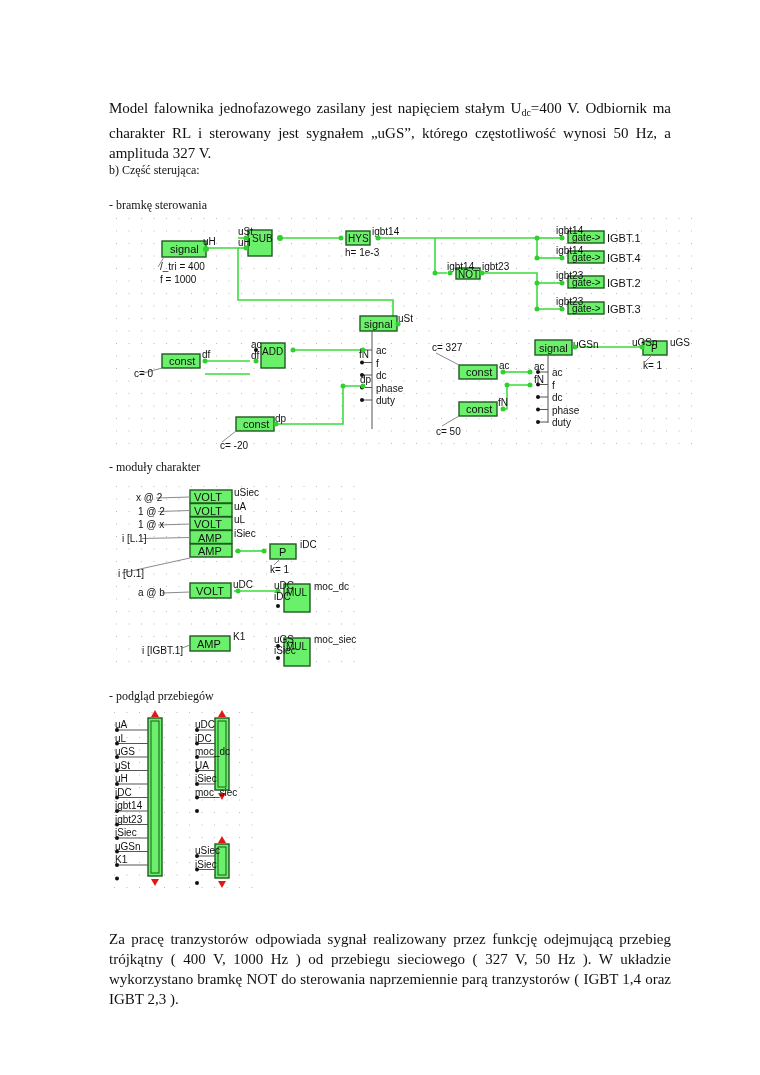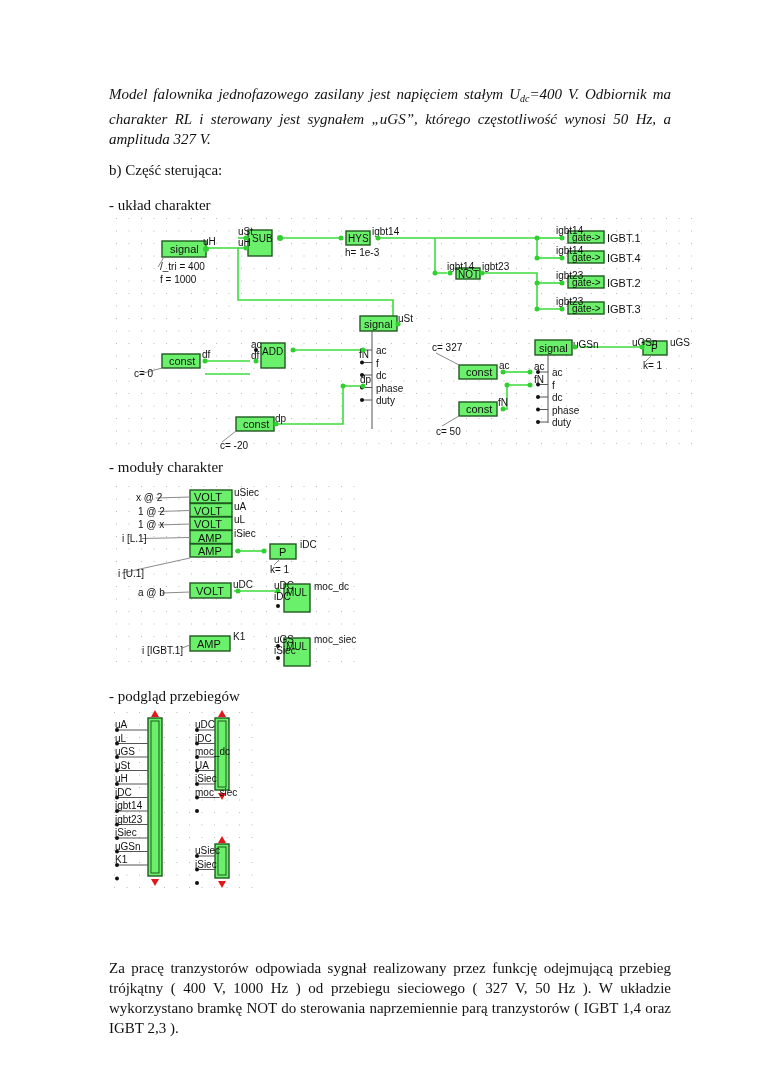--- a/index.html
+++ b/index.html
@@ -1,41 +1,41 @@
 <!DOCTYPE html>
 <html><head>
 <meta charset="utf-8">
 <style>
   html, body { margin:0; padding:0; background:#ffffff; }
   body { width:760px; height:1075px; position:relative; overflow:hidden;
          font-family:"Liberation Serif", serif; color:#111; }
   .para { position:absolute; left:109px; width:562px; font-size:15px; line-height:20px;
           text-align:justify; text-align-last:left; }
-  .heading { position:absolute; left:109px; font-size:15px; line-height:20px; }
+  .heading { position:absolute; left:109px; font-size:12px; line-height:20px; }
   .sub { font-size:10px; vertical-align:-3px; }
   .diagram { position:absolute; }
   svg text { font-family:"Liberation Sans", sans-serif; }
   .blk { fill:#6bf06b; stroke:#1f5a1f; stroke-width:1.4; }
   .wire { stroke:#3ddc3d; stroke-width:1.6; fill:none; }
   .gwire { stroke:#8a8a8a; stroke-width:1; fill:none; }
   .kwire { stroke:#555; stroke-width:1; fill:none; }
   .node { fill:#2fd02f; }
   .knode { fill:#111; }
   .lbl { font-size:10px; fill:#111; }
   .blbl { font-size:11px; fill:#111; }
   .grid { fill:#bdbdbd; }
   .tri { fill:#e01818; }
 </style>
 </head>
 <body>
 
-<div class="para" style="top:84px;font-style:italic;"><span>Model falownika jednofazowego zasilany jest napięciem stałym U</span><span class="sub">dc</span><span>=400 V. Odbiornik ma charakter RL i sterowany jest sygnałem „uGS”, którego częstotliwość wynosi 50 Hz, a amplituda 327 V.</span></div>
+<div class="para" style="top:98px;"><span>Model falownika jednofazowego zasilany jest napięciem stałym U</span><span class="sub">dc</span><span>=400 V. Odbiornik ma charakter RL i sterowany jest sygnałem „uGS”, którego częstotliwość wynosi 50 Hz, a amplituda 327 V.</span></div>
 
 <div class="heading" style="top:160px;">b) Część sterująca:</div>
-<div class="heading" style="top:195px;">- układ charakter</div>
+<div class="heading" style="top:195px;">- bramkę sterowania</div>
 
 <svg class="diagram" style="left:110px;top:212px;" width="590" height="240" viewBox="0 0 590 240">
   <g id="grid1">
       <rect class="grid" x="6" y="6" width="1" height="1"></rect>
       <rect class="grid" x="18.5" y="6" width="1" height="1"></rect>
       <rect class="grid" x="31" y="6" width="1" height="1"></rect>
       <rect class="grid" x="43.5" y="6" width="1" height="1"></rect>
       <rect class="grid" x="56" y="6" width="1" height="1"></rect>
       <rect class="grid" x="68.5" y="6" width="1" height="1"></rect>
       <rect class="grid" x="81" y="6" width="1" height="1"></rect>
@@ -1790,13 +1790,13 @@
         <circle class="knode" cx="87" cy="148" r="2"></circle>
         <text class="lbl" x="85" y="146">uSiec</text>
         <line class="kwire" x1="87" y1="161.5" x2="105" y2="161.5"></line>
         <circle class="knode" cx="87" cy="161.5" r="2"></circle>
         <text class="lbl" x="85" y="159.5">iSiec</text>
         <circle class="knode" cx="87" cy="175" r="2"></circle>
       </g>
     </g>
 </svg>
 
-<div class="para" style="top:958px;">Za pracę tranzystorów odpowiada sygnał realizowany przez funkcję odejmującą przebieg trójkątny ( 400 V, 1000 Hz ) od przebiegu sieciowego ( 327 V, 50 Hz ). W układzie wykorzystano bramkę NOT do sterowania naprzemiennie parą tranzystorów ( IGBT 1,4 oraz IGBT 2,3 ).</div>
+<div class="para" style="top:929px;">Za pracę tranzystorów odpowiada sygnał realizowany przez funkcję odejmującą przebieg trójkątny ( 400 V, 1000 Hz ) od przebiegu sieciowego ( 327 V, 50 Hz ). W układzie wykorzystano bramkę NOT do sterowania naprzemiennie parą tranzystorów ( IGBT 1,4 oraz IGBT 2,3 ).</div>
 
 </body></html>

